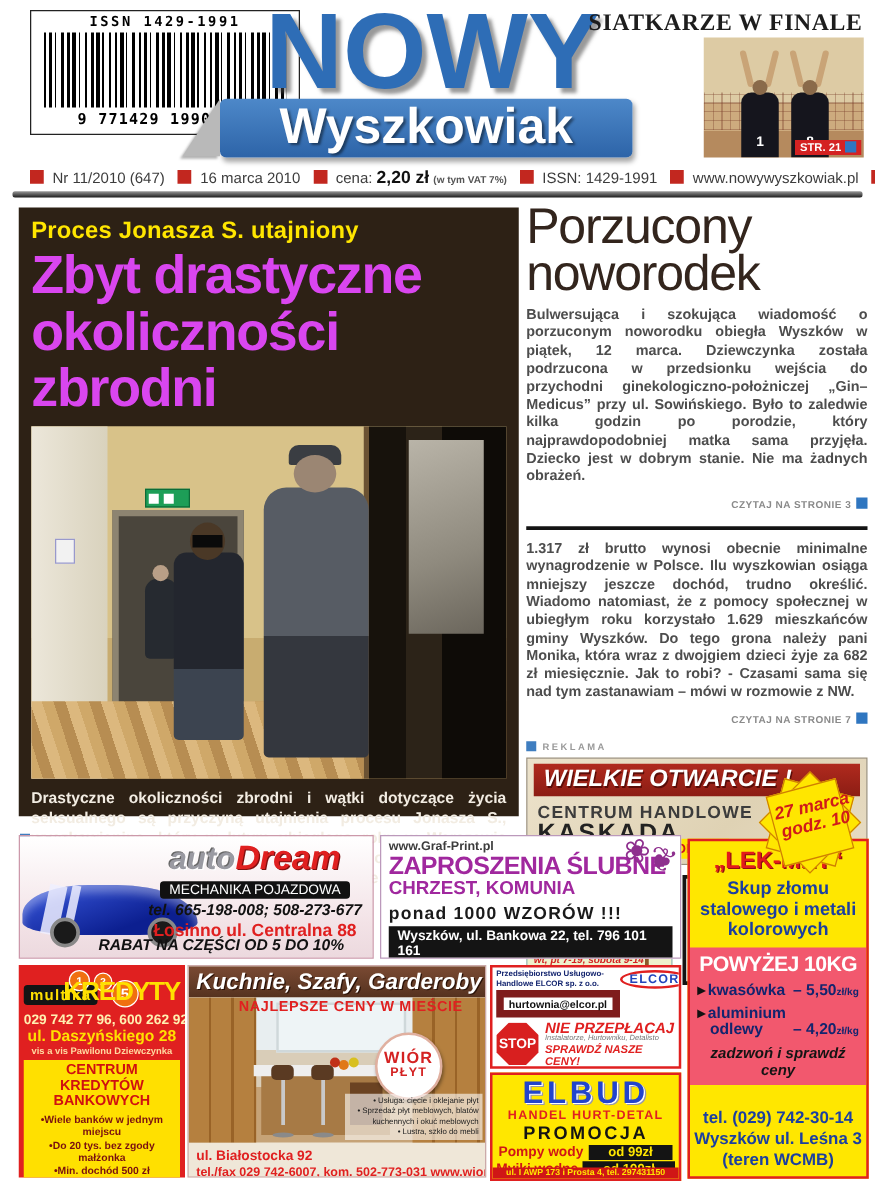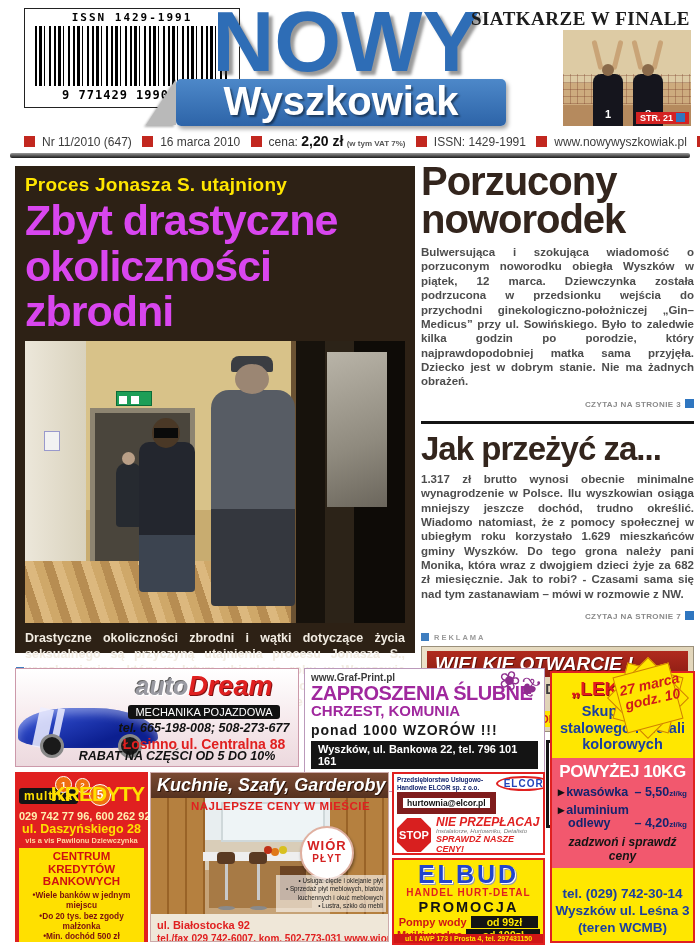--- a/index.html
+++ b/index.html
@@ -67,21 +67,21 @@
   .fig-suspect .blur{position:absolute;top:-14px;left:15px;width:24px;height:10px;background:#0a0a0a;}
   .fig-guard{left:49%;bottom:6%;width:84px;height:216px;background:linear-gradient(180deg,#575c64 0 55%,#34373e 55%);border-radius:18px 18px 4px 4px;}
   .fig-guard .head{top:-26px;left:24px;width:34px;height:30px;background:#9b8673;}
   .fig-guard .cap{position:absolute;top:-34px;left:20px;width:42px;height:16px;background:#3a3d42;border-radius:8px 8px 2px 2px;}
   .caption{margin-top:7px;color:#f2ece2;font-size:12.5px;font-weight:bold;line-height:1.28;text-align:justify;}
   .more{font-size:8px;font-weight:bold;color:#b9b2a6;letter-spacing:.4px;white-space:nowrap;}
   .more b{display:inline-block;width:9px;height:9px;background:#2f76c0;margin-left:4px;vertical-align:-1px;}
   .more-dark{color:#8a8a8a;}
   
   .rcol{position:absolute;left:421px;top:162px;width:273px;}
-  .rcol h2{margin:0;color:#33251d;font-weight:bold;letter-spacing:-1px;}
+  .rcol h2{margin:0;color:#33251d;font-weight:normal;letter-spacing:-1px;}
   .h-big{font-size:40px;line-height:.95;}
   .h-mid{font-size:33px;line-height:1;}
   .rbody{margin-top:7px;font-size:11.5px;font-weight:bold;color:#4d4d4d;line-height:1.25;text-align:justify;}
   .r-more{text-align:right;margin-top:4px;}
   .rdiv{border:none;border-top:3px solid #141414;margin:10px 0 8px 0;}
   .rek{margin:10px 0 4px 0;font-size:7.5px;font-weight:bold;color:#9a9a9a;letter-spacing:2px;}
   .rek b{display:inline-block;width:8px;height:8px;background:#3f7ec0;margin-right:5px;vertical-align:-1px;}
   .rek-left{position:absolute;left:16px;top:657px;}
   
   .kaskada{position:relative;height:84px;border:1px solid #9a8f7a;
@@ -129,21 +129,21 @@
   .car .stripe2{position:absolute;left:36px;top:8px;width:7px;height:40px;background:#eef;transform:rotate(12deg);opacity:.85;}
   .car .wheelc{position:absolute;bottom:0;width:18px;height:18px;border-radius:50%;background:#1a1a1a;border:3px solid #888;}
   .cw1{left:22px;} .cw2{left:100px;}
   .ad-logo{position:absolute;right:6px;top:2px;width:176px;text-align:center;}
   .ad-logo .a1{font-size:25px;font-weight:bold;font-style:italic;color:#9a9aa2;text-shadow:1px 1px 0 #fff,-1px -1px 0 #666;}
   .ad-logo .a2{font-size:27px;font-weight:bold;font-style:italic;color:#e02020;text-shadow:1px 1px 0 #801010;}
   .mech{display:inline-block;background:#111;color:#fff;font-size:11px;font-weight:normal;padding:1px 7px;border-radius:3px;margin-top:1px;}
   .atel{font-size:12.5px;font-weight:bold;font-style:italic;color:#111;margin-top:1px;}
   .aaddr{font-size:14px;font-weight:bold;color:#e02020;margin-top:1px;}
   .arabat{position:absolute;right:6px;bottom:3px;width:230px;text-align:center;font-size:12.5px;font-weight:bold;font-style:italic;color:#111;}
-  .graf{position:absolute;left:304px;top:668px;width:241px;height:124px;border:1px solid #b9b;
+  .graf{position:absolute;left:304px;top:668px;width:241px;height:99px;border:1px solid #b9b;
         background:#fff;box-sizing:border-box;padding:3px 6px;overflow:hidden;}
   .graf .url{font-size:10px;font-weight:bold;color:#3c3c3c;}
   .graf .g1{font-size:20px;font-weight:bold;color:#a0289e;letter-spacing:-.5px;line-height:1;}
   .graf .g2{font-size:15px;font-weight:bold;color:#a0289e;line-height:1.1;}
   .graf .g3{font-size:14px;font-weight:bold;color:#1a1a1a;letter-spacing:1px;margin-top:2px;}
   .graf .gfoot{display:inline-block;background:#141414;color:#fff;font-size:11px;font-weight:bold;padding:2px 7px;margin-top:3px;}
   .flower{position:absolute;right:2px;top:2px;font-size:26px;color:#8e2f8e;line-height:1;}
   .flower span{display:block;transform:rotate(20deg);}
   
   .lekmet{position:absolute;left:550px;top:671px;width:145px;height:272px;background:#ffe700;
@@ -309,21 +309,20 @@
     </div>
   </div>
 
   <div class="rek rek-left"><b></b><span>REKLAMA</span></div>
 
   <div class="rcol">
     <h2 class="h-big">Porzucony noworodek</h2>
     <div class="rbody">Bulwersująca i szokująca wiadomość o porzuconym noworodku obiegła Wyszków w piątek, 12 marca. Dziewczynka została podrzucona w przedsionku wejścia do przychodni ginekologiczno-położniczej „Gin–Medicus” przy ul. Sowińskiego. Było to zaledwie kilka godzin po porodzie, który najprawdopodobniej matka sama przyjęła. Dziecko jest w dobrym stanie. Nie ma żadnych obrażeń.</div>
     <div class="r-more"><span class="more more-dark"><span>CZYTAJ NA STRONIE 3</span><b></b></span></div>
     <hr class="rdiv">
-    <h2 class="h-mid">Jak przeżyć za...</h2>
     <div class="rbody">1.317 zł brutto wynosi obecnie minimalne wynagrodzenie w Polsce. Ilu wyszkowian osiąga mniejszy jeszcze dochód, trudno określić. Wiadomo natomiast, że z pomocy społecznej w ubiegłym roku korzystało 1.629 mieszkańców gminy Wyszków. Do tego grona należy pani Monika, która wraz z dwojgiem dzieci żyje za 682 zł miesięcznie. Jak to robi? - Czasami sama się nad tym zastanawiam – mówi w rozmowie z NW.</div>
     <div class="r-more"><span class="more more-dark"><span>CZYTAJ NA STRONIE 7</span><b></b></span></div>
     <div class="rek"><b></b><span>REKLAMA</span></div>
 
     <div class="kaskada">
       <div class="kas-banner">WIELKIE OTWARCIE !</div>
       <div class="kas-l1">CENTRUM HANDLOWE</div>
       <div class="kas-l2">KASKADA</div>
       <div class="kas-foot">SZCZEGÓŁY NA STRONIE 5</div>
       <div class="star">

